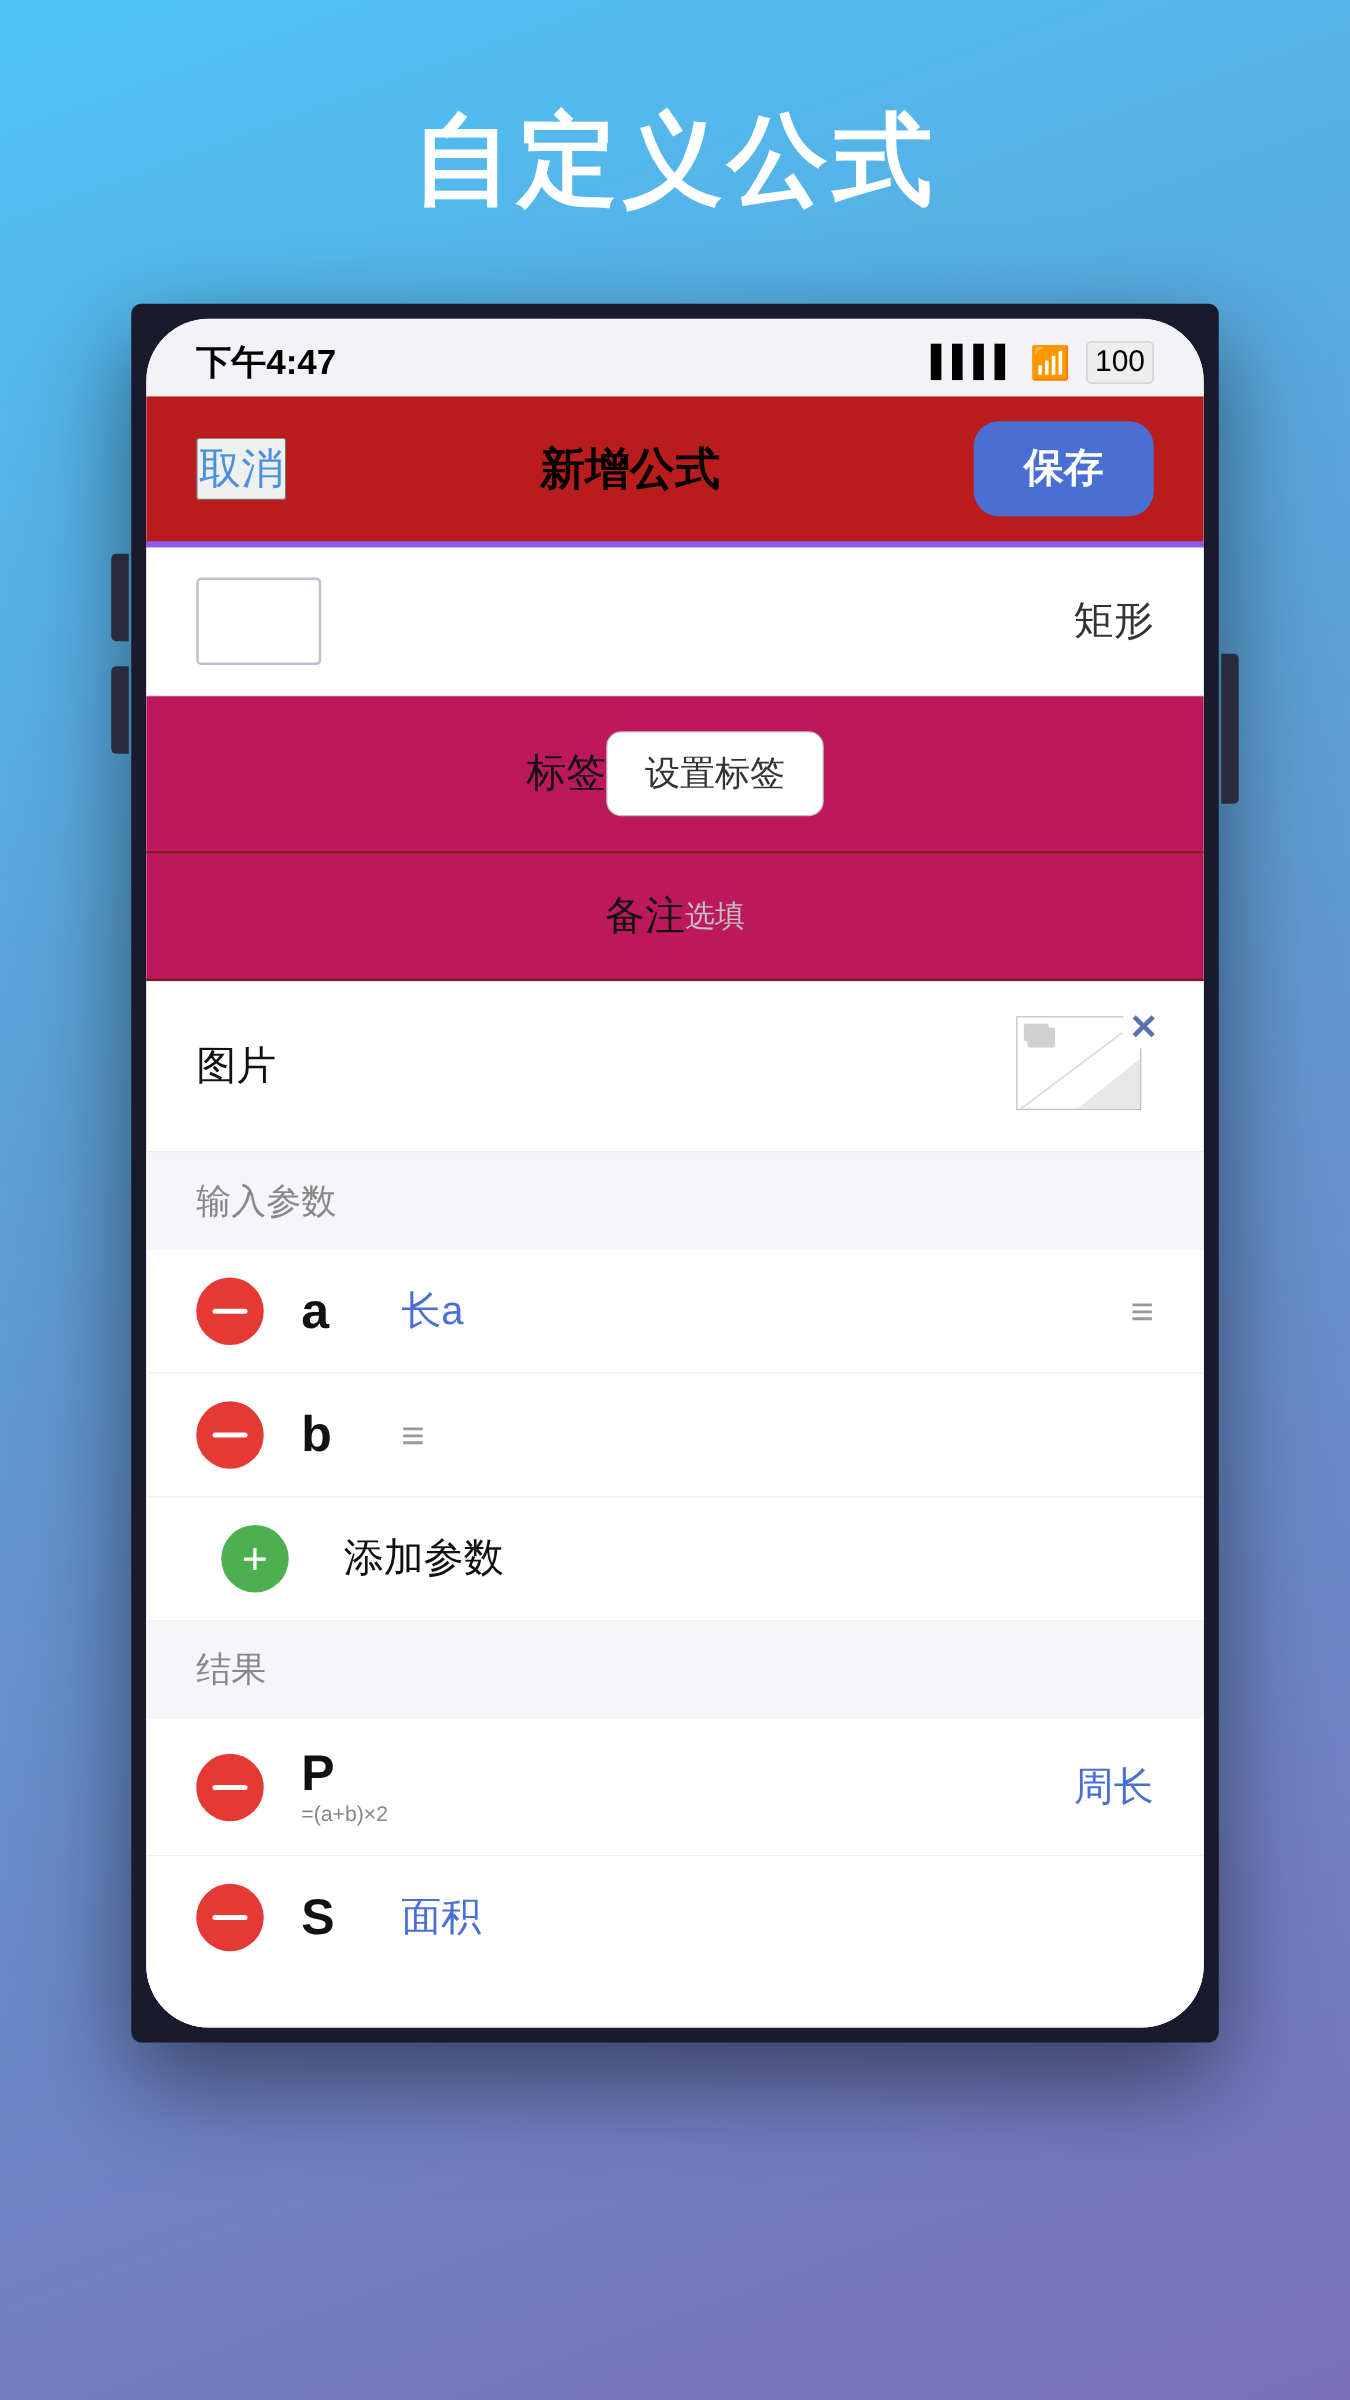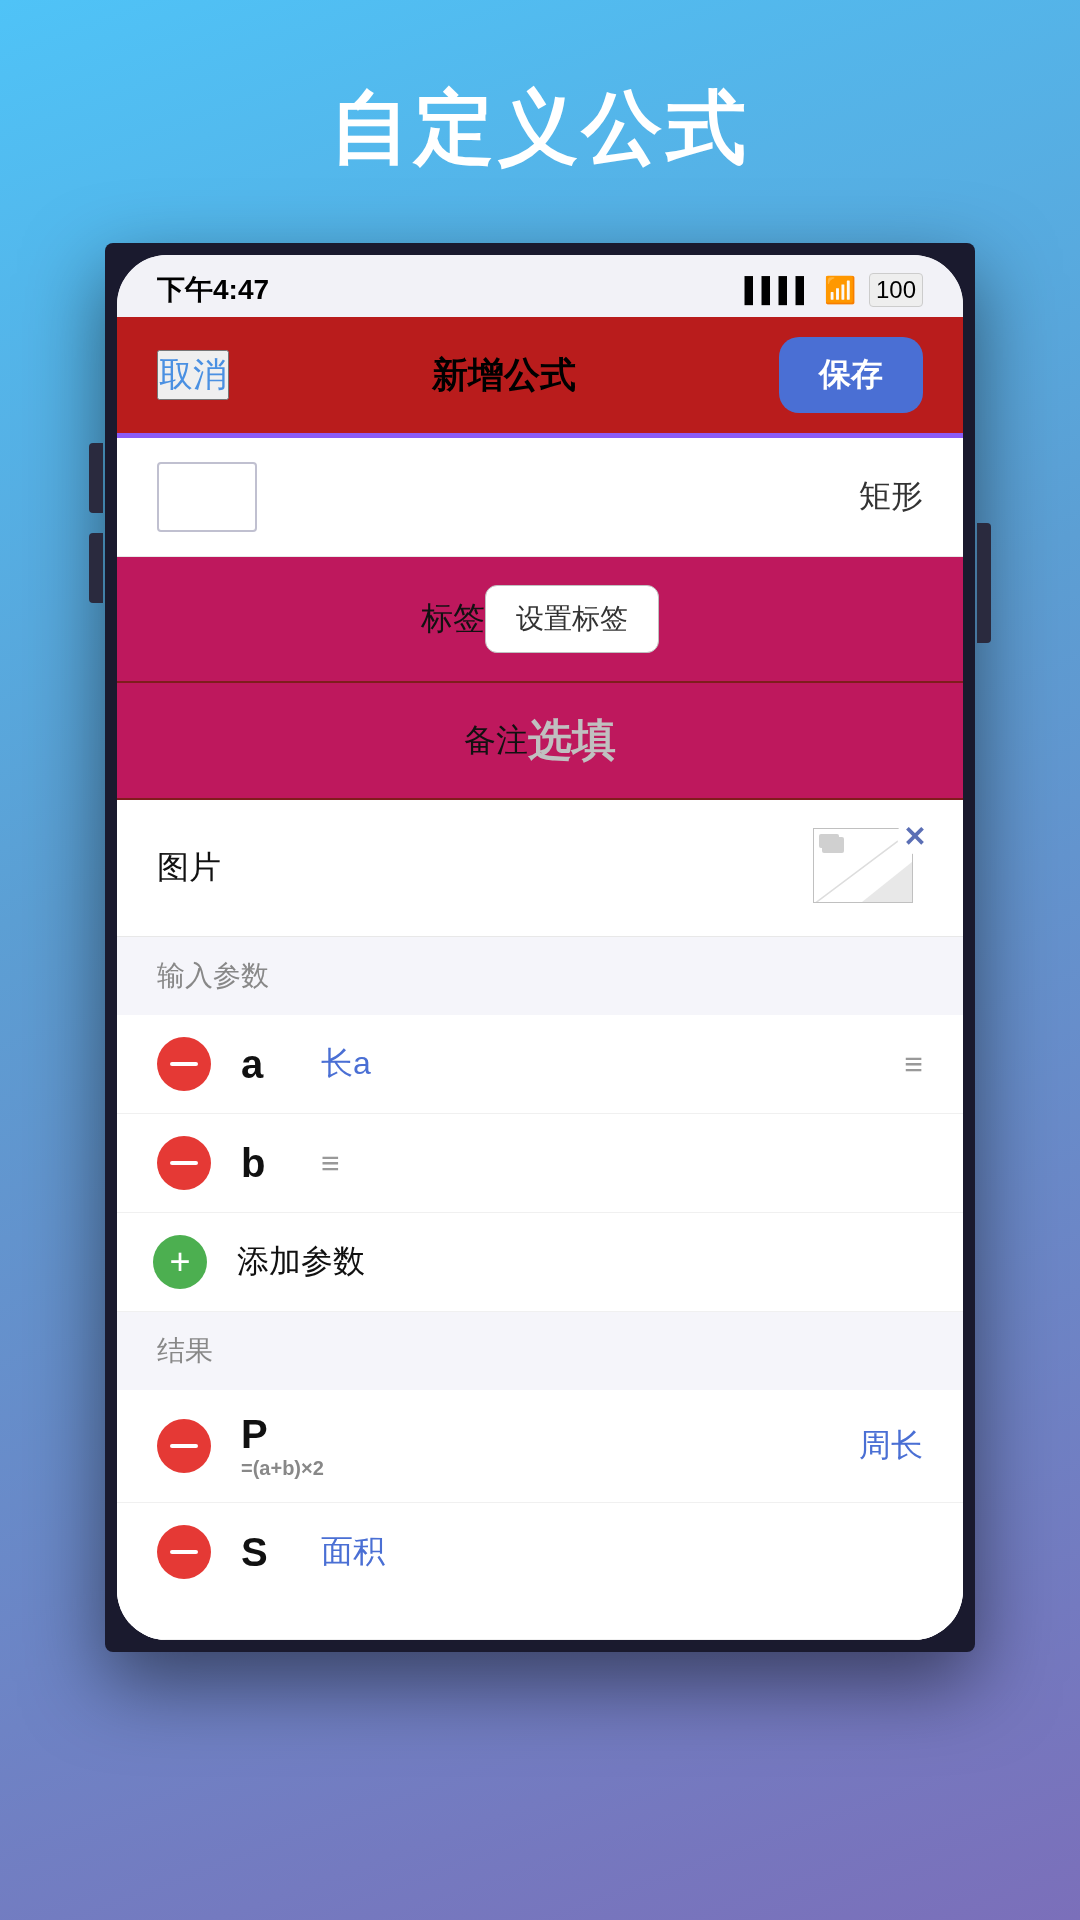--- a/index.html
+++ b/index.html
@@ -154,23 +154,22 @@
       background: white;
       border: 1.5px solid #c0c0c0;
       color: #333;
       font-size: 28px;
       padding: 14px 30px;
       border-radius: 12px;
       cursor: pointer;
     }
 
     .form-placeholder {
-      font-size: 44px;
+      font-size: 24px;
       color: #c0c0c0;
-      font-weight: bold;
     }
 
     
     .image-row {
       background: white;
       padding: 28px 40px;
       display: flex;
       justify-content: space-between;
       align-items: center;
       border-bottom: 1px solid #e8e8e8;
@@ -324,24 +323,24 @@
 
     .drag-handle {
       font-size: 32px;
       color: #999;
       cursor: grab;
     }
 
     
     .add-param-row {
       background: white;
-      padding: 22px 36px;
-      display: flex;
-      align-items: center;
-      gap: 30px;
+      padding: 22px 60px;
+      display: flex;
+      align-items: center;
+      gap: 44px;
       border-bottom: 1px solid #f0f0f0;
     }
 
     .plus-btn {
       width: 54px;
       height: 54px;
       background: #4caf50;
       border-radius: 50%;
       display: flex;
       align-items: center;
@@ -380,23 +379,22 @@
       color: #111;
       width: 50px;
     }
 
     .result-param-name {
       font-size: 32px;
       color: #4a6fd4;
     }
 
     .result-formula-sub {
-      font-size: 20px;
+      font-size: 17px;
       color: #888;
-      font-weight: bold;
     }
 
     .result-content {
       display: flex;
       flex-direction: column;
       flex: 1;
     }
 
     .side-buttons-left {
       position: absolute;

